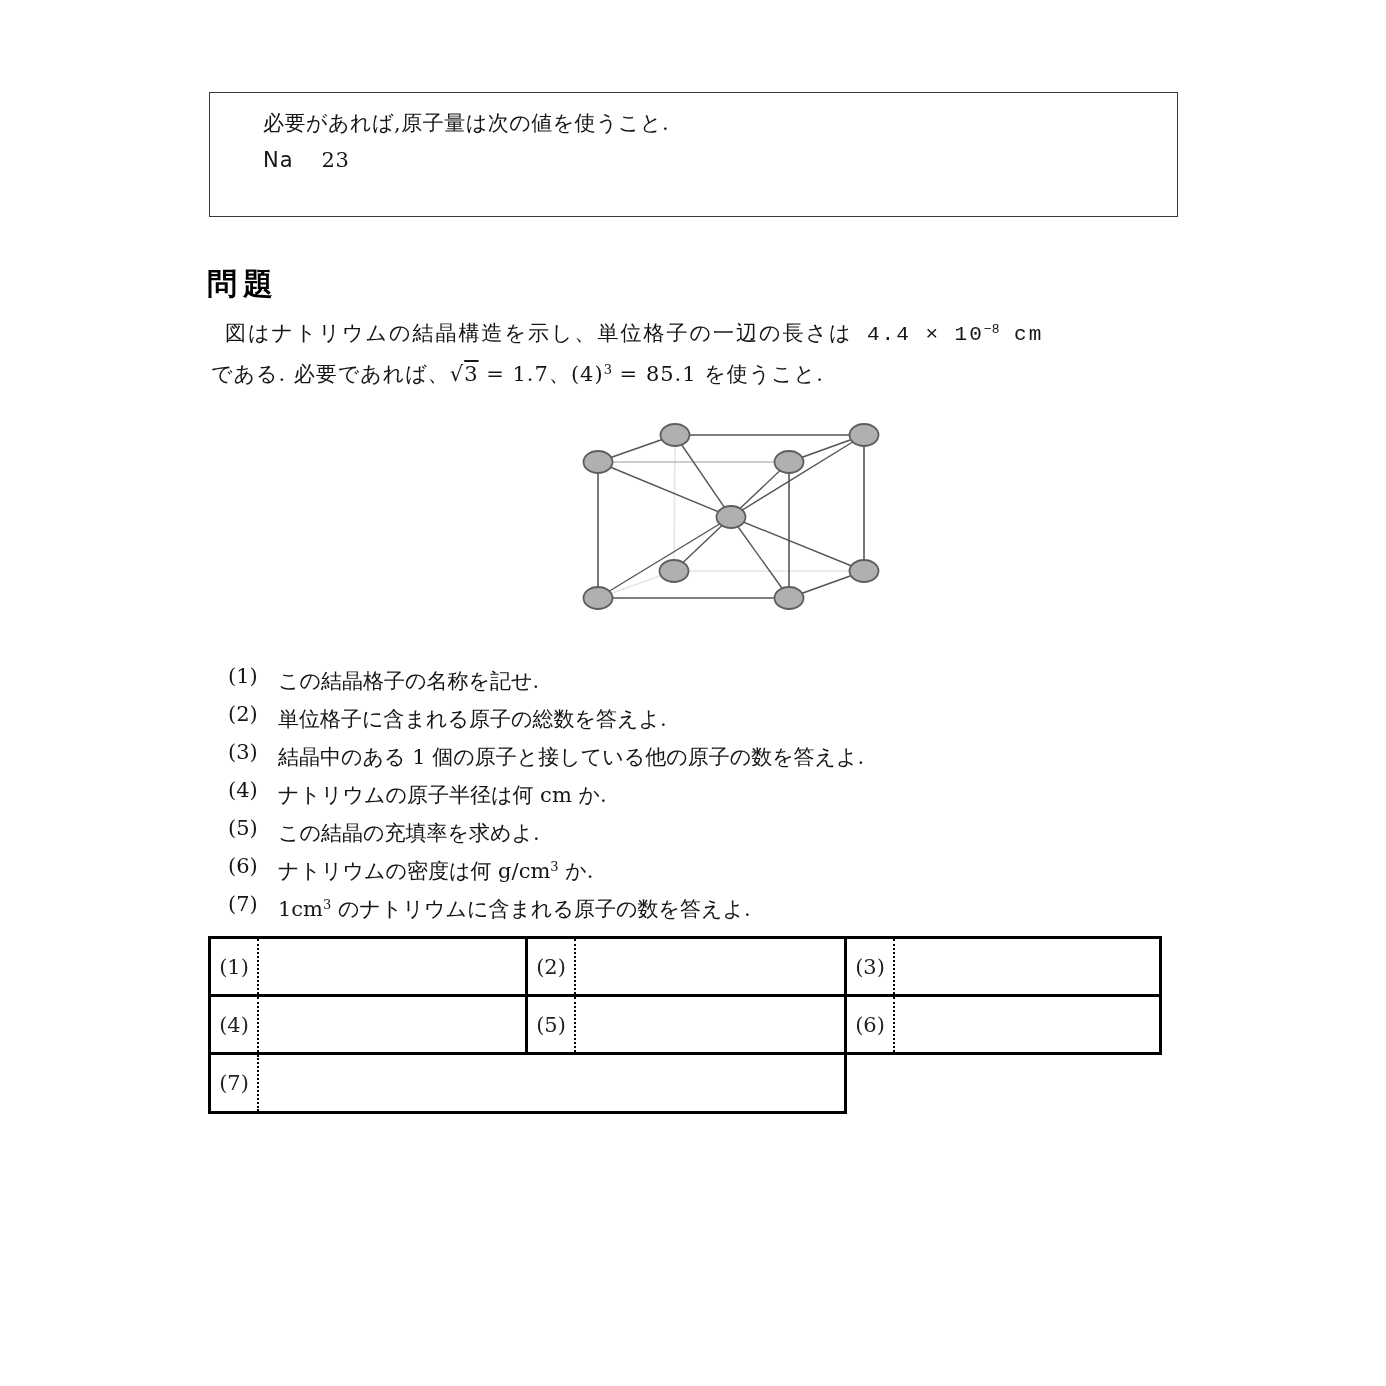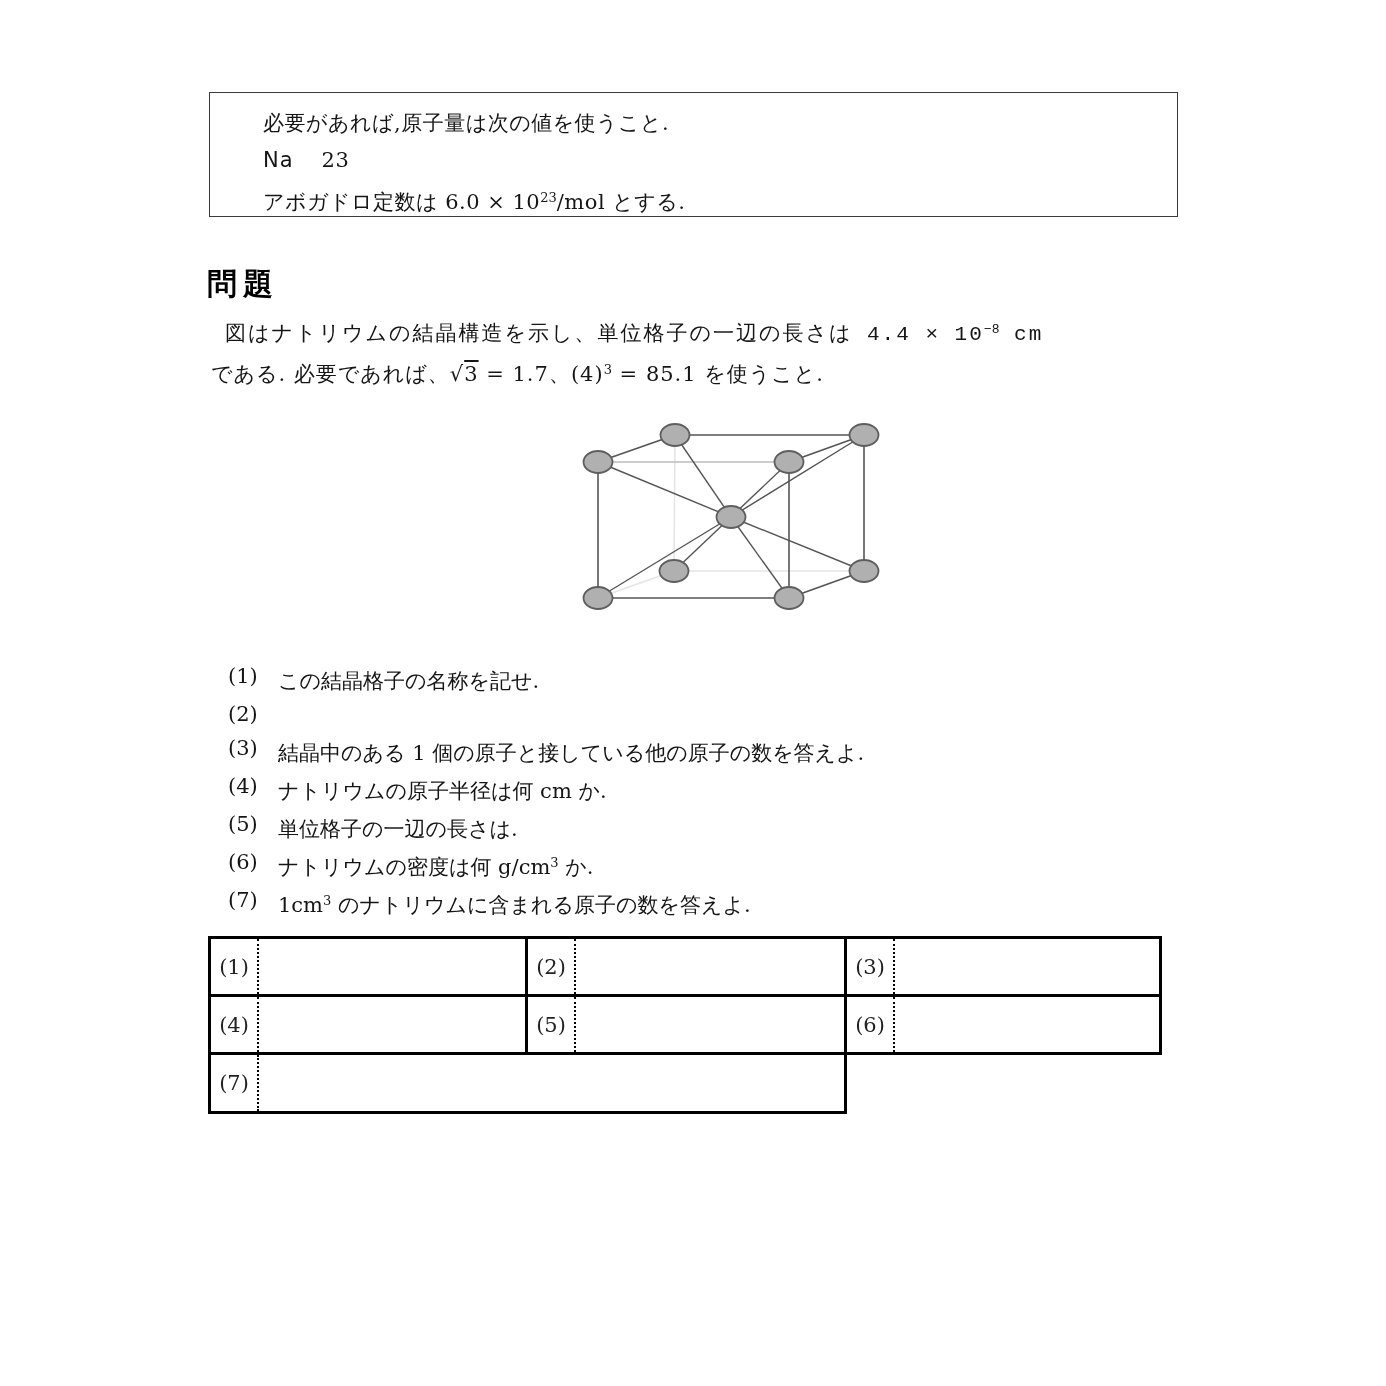--- a/index.html
+++ b/index.html
@@ -53,23 +53,20 @@
 </style>
 </head>
 <body>
 
 <div class="page">
 
   <div class="notice-box">
     <div class="notice-line">必要があれば,原子量は次の値を使うこと.</div>
     <div class="notice-line">
       <span class="na-sym">Na</span><span class="na-mass">23</span>
-    </div>
-    <div class="notice-line">
-      <span>アボガドロ定数は 6.0 × 10</span><sup class="exp">23</sup><span>/mol とする.</span>
     </div>
   </div>
 
   <div class="heading">問題</div>
 
   <div class="intro">
     <div class="line line1">
       <span>図はナトリウムの結晶構造を示し、単位格子の一辺の長さは 4.4 × 10</span><sup class="exp">−8</sup><span> cm</span>
     </div>
     <div class="line line2">
@@ -126,32 +123,33 @@
     </g>
   </svg>
 
   <div class="q-list">
     <div class="q-item">
       <span class="q-num">(1)</span>
       <span class="q-text"><span>この結晶格子の名称を記せ.</span><sup class="exp"></sup><span></span></span>
     </div>
     <div class="q-item">
       <span class="q-num">(2)</span>
+      <span class="q-text"><span>単位格子に含まれる原子の総数を答えよ.</span><sup class="exp"></sup><span></span></span>
     </div>
     <div class="q-item">
       <span class="q-num">(3)</span>
       <span class="q-text"><span>結晶中のある 1 個の原子と接している他の原子の数を答えよ.</span><sup class="exp"></sup><span></span></span>
     </div>
     <div class="q-item">
       <span class="q-num">(4)</span>
       <span class="q-text"><span>ナトリウムの原子半径は何 cm か.</span><sup class="exp"></sup><span></span></span>
     </div>
     <div class="q-item">
       <span class="q-num">(5)</span>
-      <span class="q-text"><span>単位格子の一辺の長さは.</span><sup class="exp"></sup><span></span></span>
+      <span class="q-text"><span>この結晶の充填率を求めよ.</span><sup class="exp"></sup><span></span></span>
     </div>
     <div class="q-item">
       <span class="q-num">(6)</span>
       <span class="q-text"><span>ナトリウムの密度は何 g/cm</span><sup class="exp">3</sup><span> か.</span></span>
     </div>
     <div class="q-item">
       <span class="q-num">(7)</span>
       <span class="q-text"><span>1cm</span><sup class="exp">3</sup><span> のナトリウムに含まれる原子の数を答えよ.</span></span>
     </div>
   </div>

